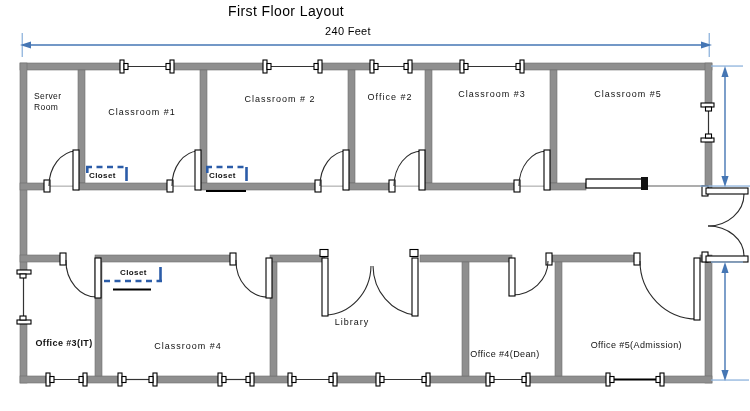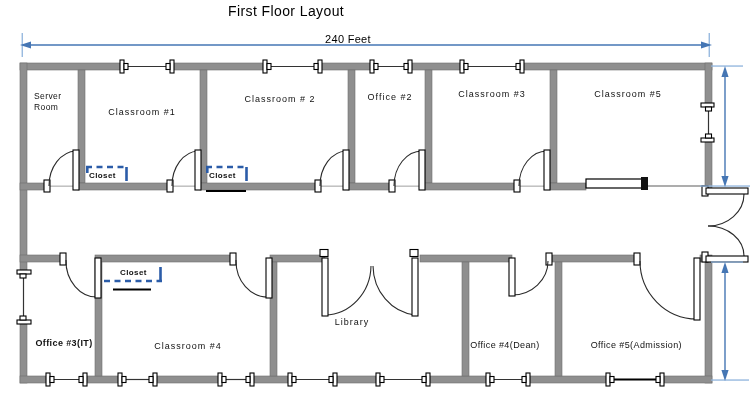--- a/index.html
+++ b/index.html
@@ -5,21 +5,21 @@
   html,body{margin:0;padding:0;background:#fff;}
   #stage{position:relative;width:750px;height:411px;background:#fff;overflow:hidden;
          font-family:"Liberation Sans",sans-serif;}
   #plan-svg{position:absolute;left:0;top:0;}
   .lbl{position:absolute;color:#111;font-size:9px;letter-spacing:1px;text-align:center;
        line-height:1.25;white-space:nowrap;}
   .lbl.wrap{white-space:normal;}
   #title{position:absolute;left:228px;top:3px;width:140px;font-size:14px;letter-spacing:.4px;
          color:#000;text-align:left;white-space:nowrap;}
   #dim-label{position:absolute;left:298px;top:25px;width:100px;font-size:11px;letter-spacing:.3px;
-         color:#000;text-align:center;white-space:nowrap;margin-top:8px;}
+         color:#000;text-align:center;white-space:nowrap;}
   .closet-lbl{position:absolute;color:#111;font-size:8px;font-weight:700;letter-spacing:.4px;
          white-space:nowrap;}
   .wall{fill:#8f8f8f;stroke:#6f6f6f;stroke-width:.6;}
   .leaf{fill:#fff;stroke:#000;stroke-width:1.1;}
   .cap{fill:#fff;stroke:#000;stroke-width:1.1;}
   .arc{fill:none;stroke:#2a2a2a;stroke-width:1.1;}
   .wline{stroke:#333;stroke-width:1.2;}
   .thr{fill:#a8a8a8;}
   .closet-line{stroke:#2b5ca8;stroke-width:2.6;fill:none;}
   .dim{stroke:#4576b4;stroke-width:1.4;fill:none;}
@@ -294,20 +294,20 @@
   <div class="lbl wrap" style="left:34px;top:91px;width:44px;text-align:left;letter-spacing:.4px;font-size:8.5px;">Server Room</div>
   <div class="lbl" style="left:92px;top:107px;width:100px;">Classroom #1</div>
   <div class="lbl" style="left:230px;top:94px;width:100px;">Classroom # 2</div>
   <div class="lbl" style="left:350px;top:92px;width:80px;">Office #2</div>
   <div class="lbl" style="left:442px;top:89px;width:100px;">Classroom #3</div>
   <div class="lbl" style="left:578px;top:89px;width:100px;">Classroom #5</div>
 
   <div class="lbl" style="left:26px;top:338px;width:76px;letter-spacing:.4px;font-weight:bold;">Office #3(IT)</div>
   <div class="lbl" style="left:138px;top:341px;width:100px;">Classroom #4</div>
   <div class="lbl" style="left:312px;top:317px;width:80px;">Library</div>
-  <div class="lbl" style="left:455px;top:340px;width:100px;letter-spacing:.4px;">Office #4(Dean)</div>
+  <div class="lbl" style="left:455px;top:349px;width:100px;letter-spacing:.4px;">Office #4(Dean)</div>
   <div class="lbl" style="left:562px;top:340px;width:120px;letter-spacing:.4px;text-align:right;">Office #5(Admission)</div>
 
   <div class="closet-lbl" style="left:89px;top:171px;">Closet</div>
   <div class="closet-lbl" style="left:209px;top:171px;">Closet</div>
   <div class="closet-lbl" style="left:120px;top:268px;">Closet</div>
 
 </div>
 
 </body></html>

